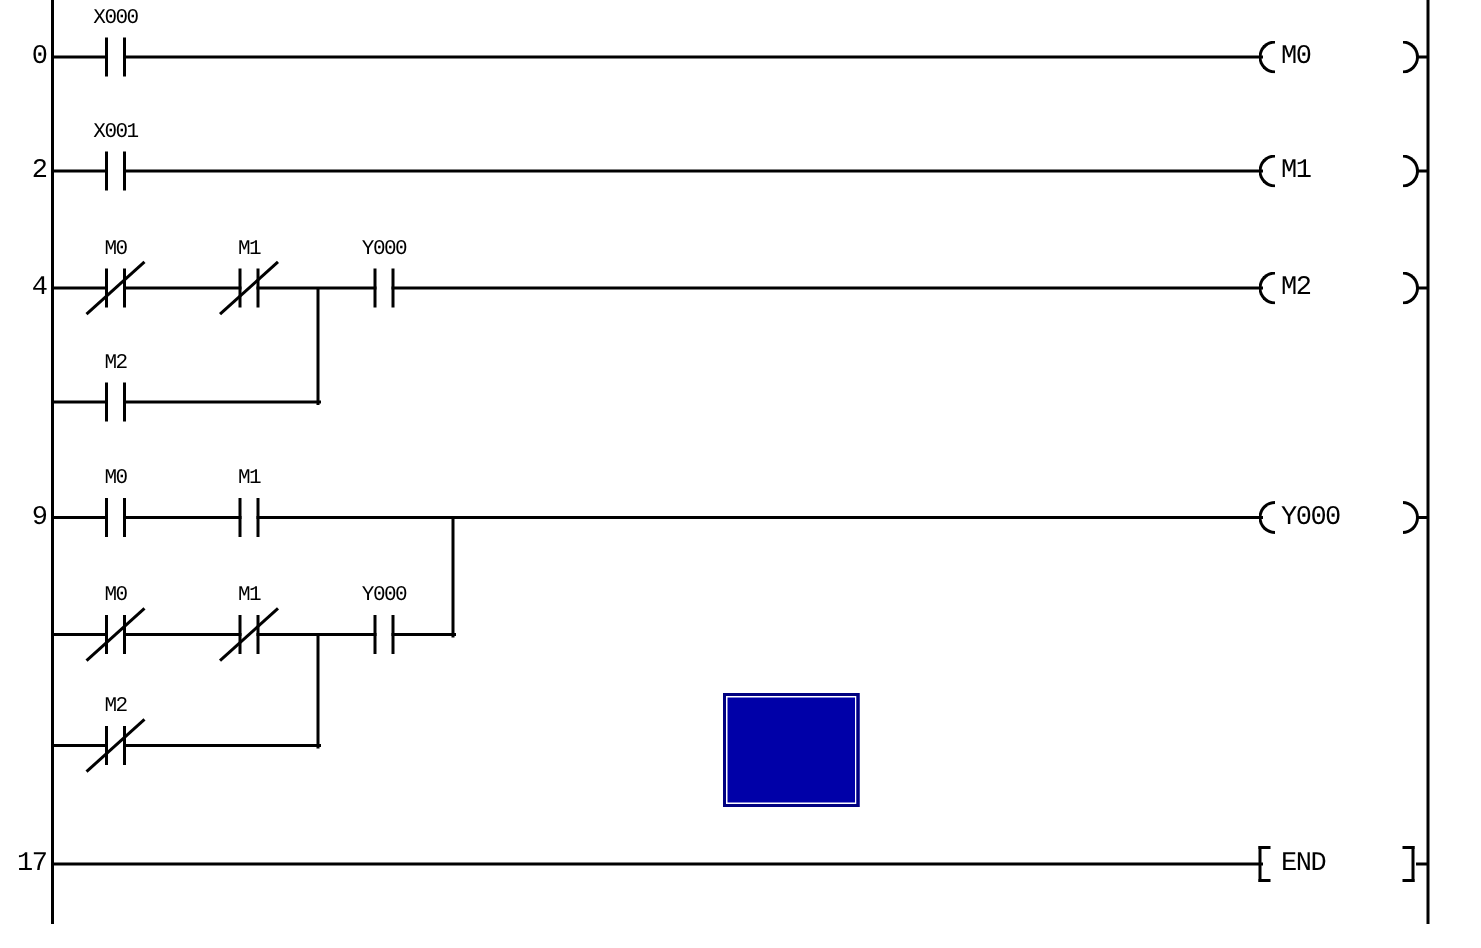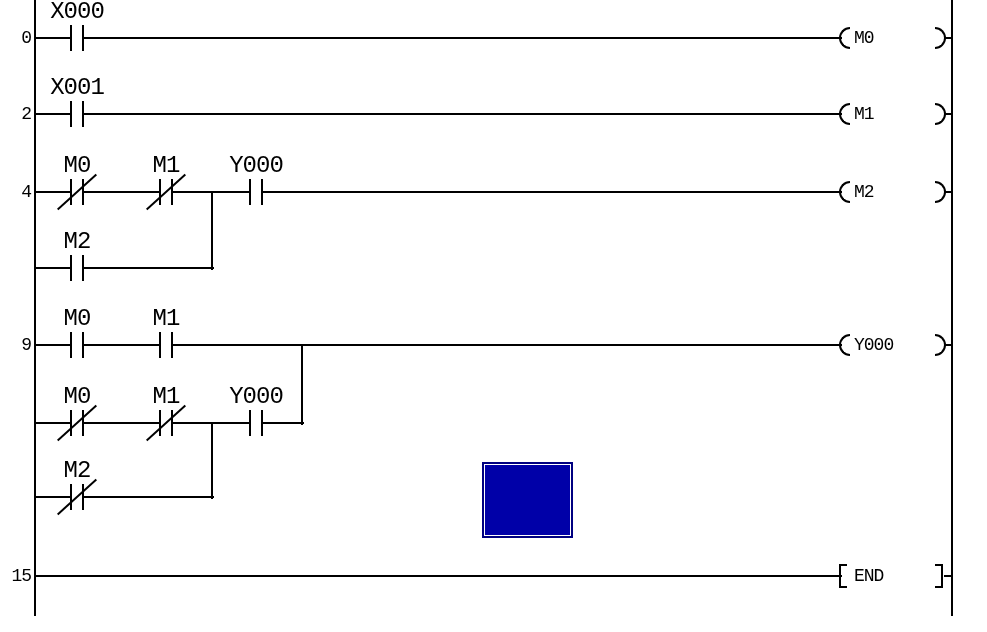--- a/index.html
+++ b/index.html
@@ -12,21 +12,21 @@
   .wire-h { position:absolute; height:2px; background:#000; }
   .wire-v { position:absolute; width:2px;  background:#000; }
   .contact { position:absolute; width:14px; height:26px; }
   .contact .mask { position:absolute; left:2px; top:0; width:10px; height:26px; background:#fff; }
   .contact .bar  { position:absolute; top:0; width:2px; height:26px; background:#000; }
   .contact .bar.l { left:0; }
   .contact .bar.r { right:0; }
   .slash { position:absolute; width:52px; height:2px; background:#000; transform:rotate(-42deg); }
   .lbl {
     position:absolute; width:90px; text-align:center;
-    font-size:24px; line-height:20px; letter-spacing:-1px; white-space:nowrap;
+    font-size:14px; line-height:20px; letter-spacing:-1px; white-space:nowrap;
   }
   .step {
     position:absolute; left:0; width:31px; height:22px; line-height:22px;
     text-align:right; font-size:18px; letter-spacing:-1px;
   }
   .coil-lbl { position:absolute; font-size:18px; line-height:20px; letter-spacing:-1px; white-space:nowrap; }
   .paren-l { position:absolute; width:11px; height:22px; border:2px solid #000; border-right:0;
              border-radius:100% 0 0 100% / 50% 0 0 50%; box-sizing:border-box; }
   .paren-r { position:absolute; width:11px; height:22px; border:2px solid #000; border-left:0;
              border-radius:0 100% 100% 0 / 0 50% 50% 0; box-sizing:border-box; }
@@ -55,21 +55,21 @@
     <div class="wire-h" style="left: 944px; top: 575px; width: 8px;"></div>
     <div class="wire-v" style="left: 34px; top: 0px; height: 616px;"></div>
     <div class="wire-v" style="left: 951px; top: 0px; height: 616px;"></div>
     <div class="wire-v" style="left: 211px; top: 192px; height: 78px;"></div>
     <div class="wire-v" style="left: 301px; top: 345px; height: 80px;"></div>
     <div class="wire-v" style="left: 211px; top: 423px; height: 76px;"></div>
     <div class="step" style="top: 27px;">0</div>
     <div class="step" style="top: 103px;">2</div>
     <div class="step" style="top: 181px;">4</div>
     <div class="step" style="top: 334px;">9</div>
-    <div class="step" style="top: 565px;">15</div>
+    <div class="step" style="top: 565px;">17</div>
     <div class="contact" style="left: 70px; top: 25px;">
       <div class="mask"></div>
       <div class="bar l"></div>
       <div class="bar r"></div>
     </div>
     <div class="lbl" style="left: 32px; top: 2px;">X000</div>
     <div class="contact" style="left: 70px; top: 101px;">
       <div class="mask"></div>
       <div class="bar l"></div>
       <div class="bar r"></div>

